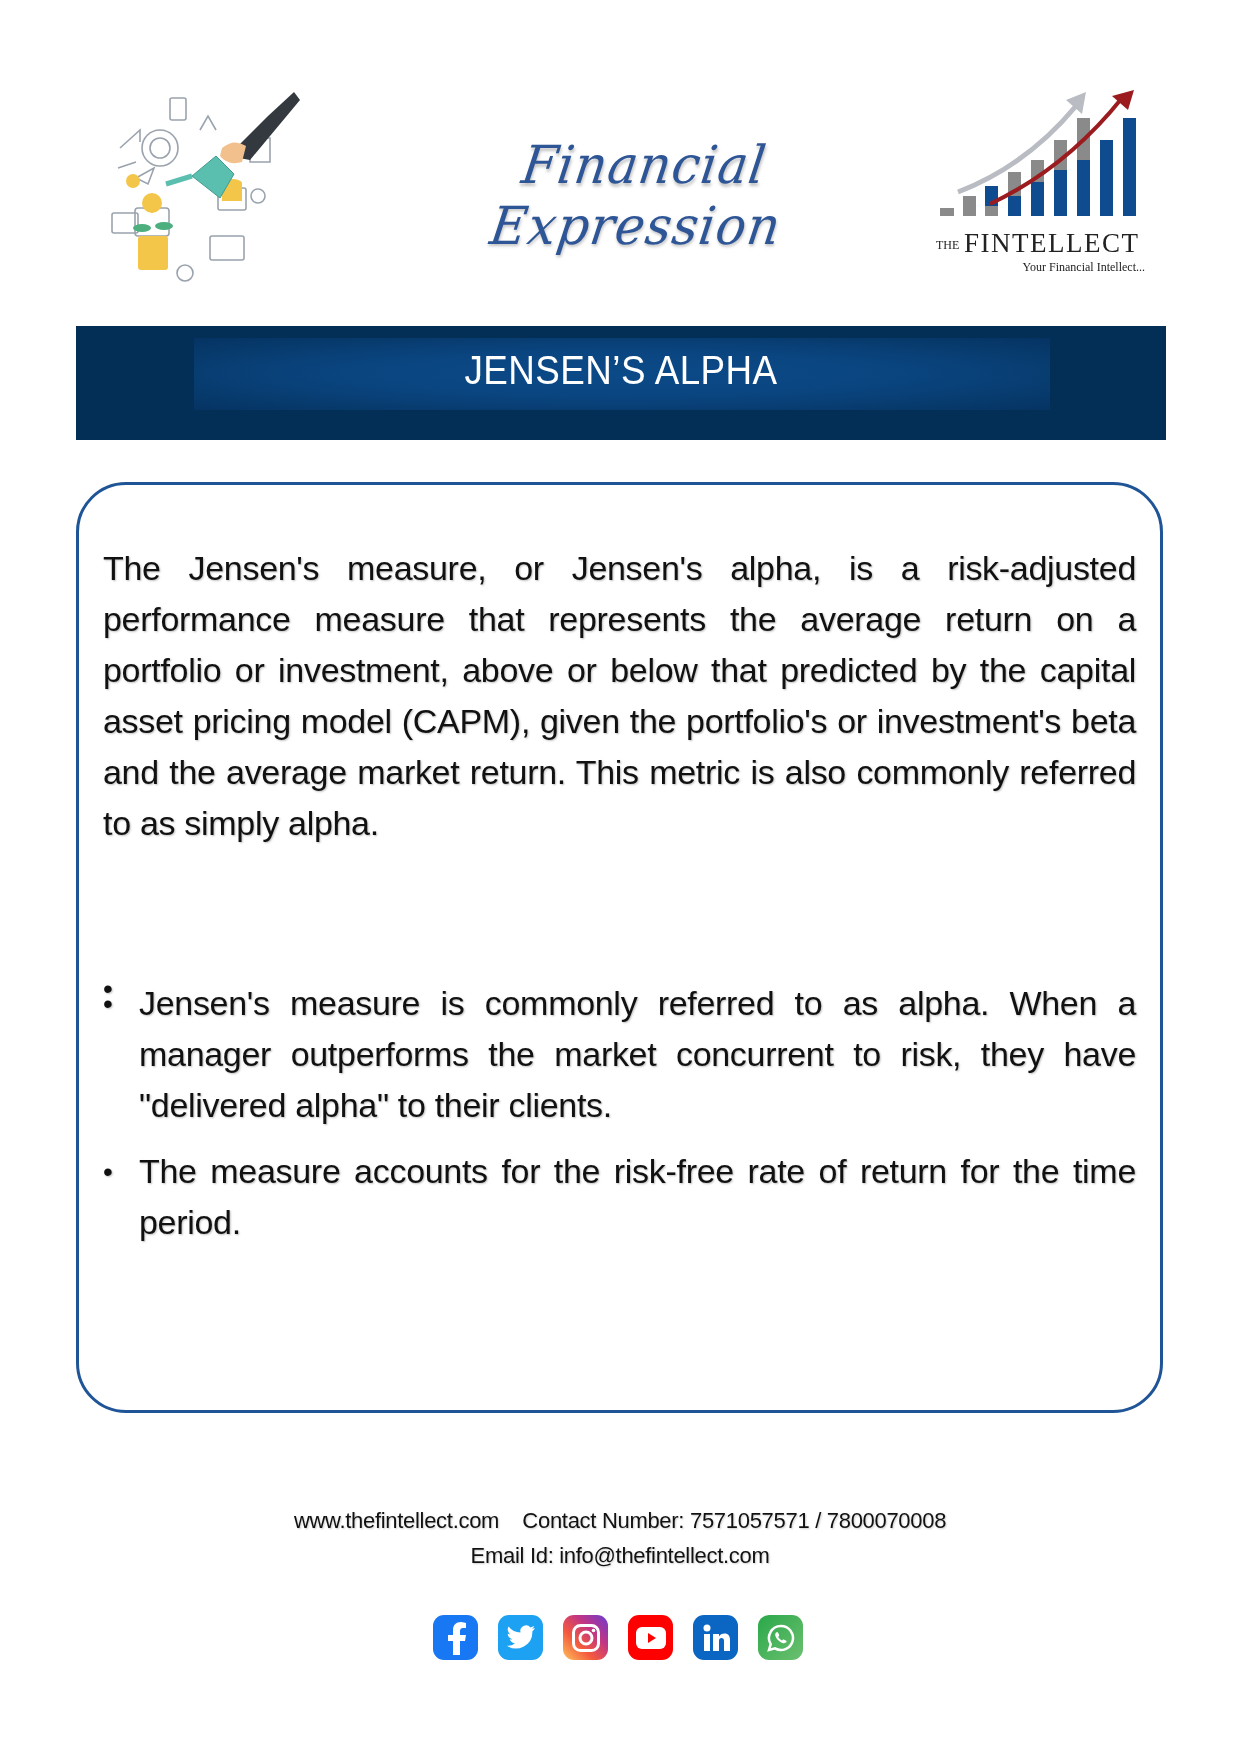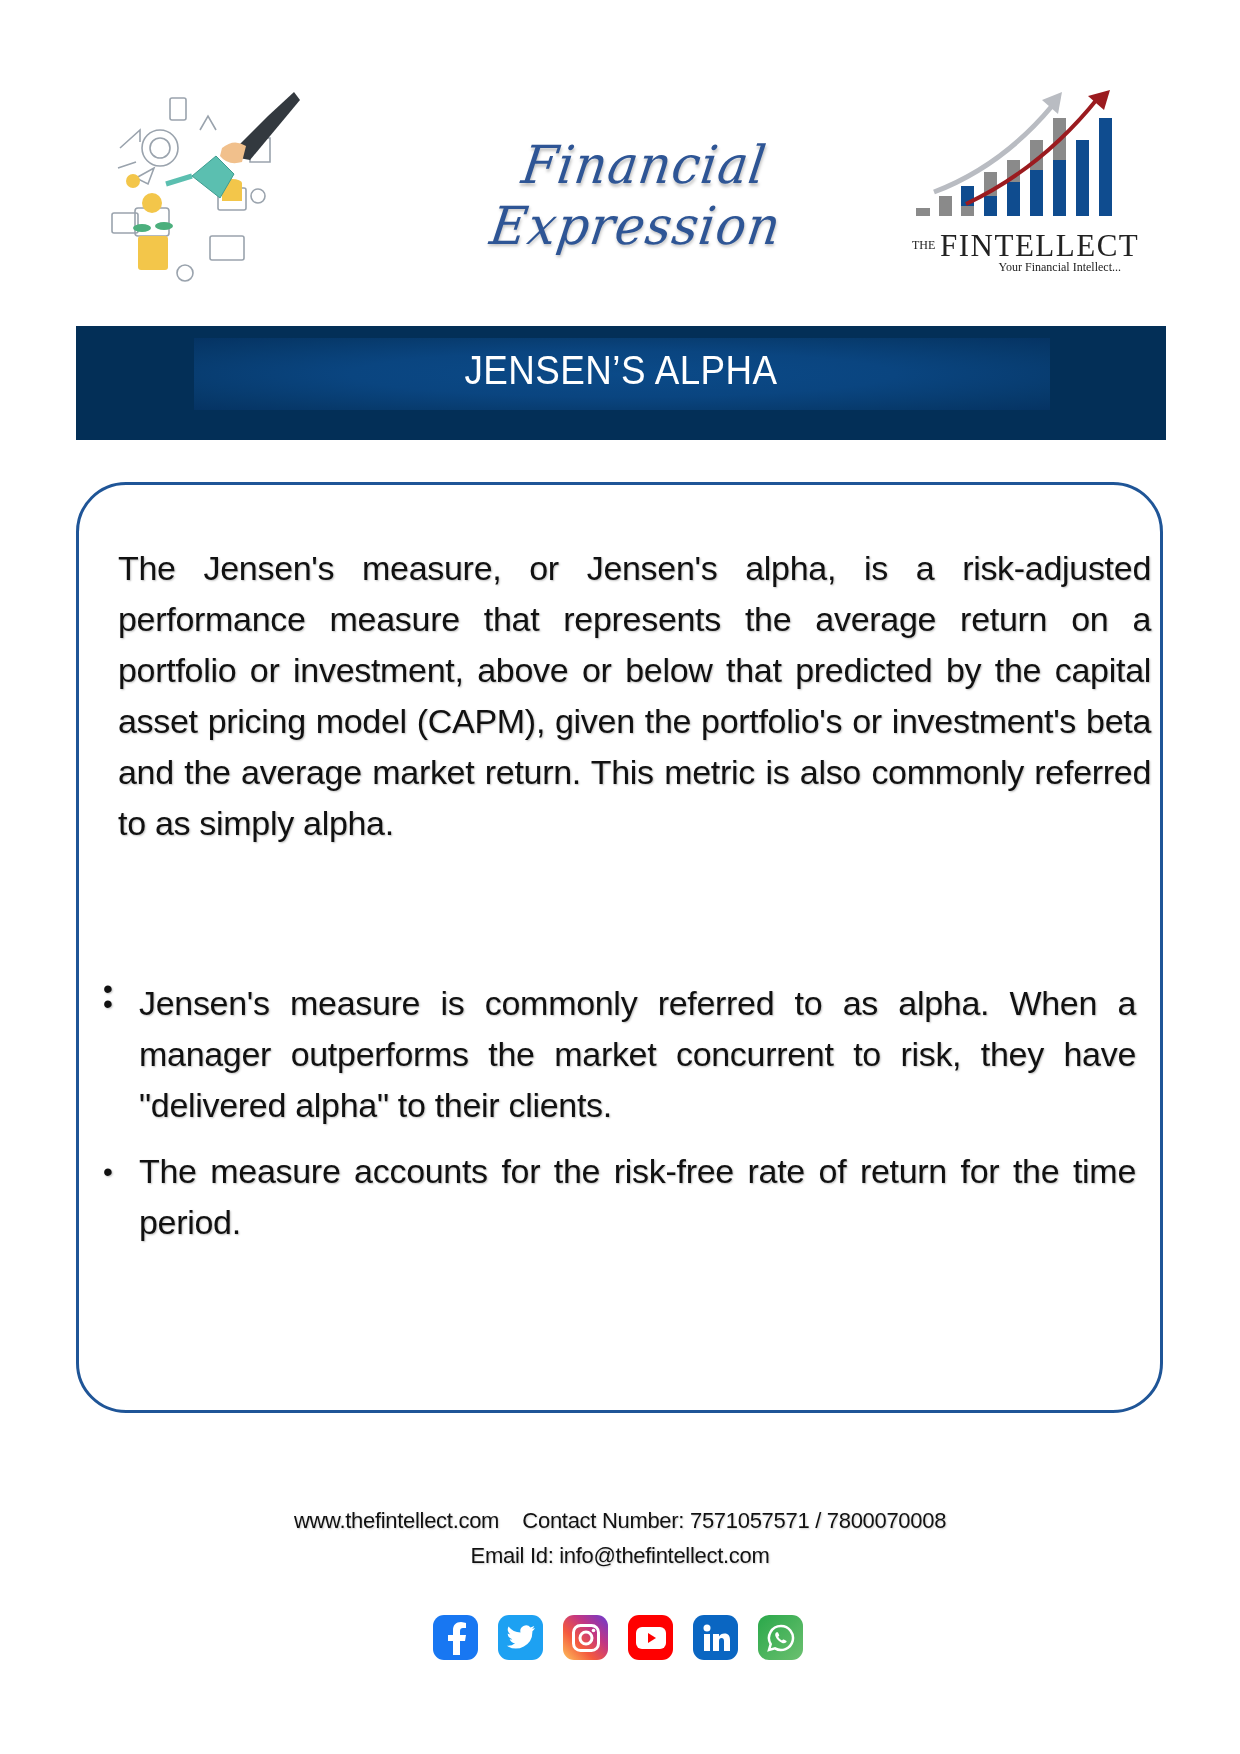--- a/index.html
+++ b/index.html
@@ -8,23 +8,23 @@
     font-family:"Liberation Sans", sans-serif; color:#111;
   }
   
   .hdr-illus { position:absolute; left:100px; top:78px; width:200px; height:210px; }
   .brand-title {
     position:absolute; left:420px; top:138px; width:440px; text-align:center;
     font-family:"DejaVu Serif", serif; font-style:italic; font-size:50px; color:#2e5595;
     letter-spacing:1px; text-shadow:1px 2px 3px rgba(0,0,0,0.25);
     transform:skewX(-8deg) scaleY(1.05);
   }
-  .logo { position:absolute; left:912px; top:88px; width:215px; height:190px; }
+  .logo { position:absolute; left:936px; top:88px; width:215px; height:190px; }
   .logo-the { position:absolute; left:0; top:150px; font-family:"Liberation Serif", serif; font-size:12px; color:#222; }
-  .logo-name { position:absolute; left:28px; top:140px; font-family:"Liberation Serif", serif; font-size:31px; letter-spacing:1.5px; color:#222; }
+  .logo-name { position:absolute; left:28px; top:140px; font-family:"Liberation Serif", serif; font-size:27px; letter-spacing:1.5px; color:#222; }
   .logo-tag { position:absolute; right:6px; top:172px; font-family:"Liberation Serif", serif; font-size:12px; color:#222; }
 
   
   .banner {
     position:absolute; left:76px; top:326px; width:1090px; height:114px;
     background:#032f57;
   }
   .banner-glow {
     position:absolute; left:118px; top:12px; width:856px; height:72px;
     background:radial-gradient(ellipse at center, #0b4a88 0%, #0a4580 45%, #073a6c 80%, #053363 100%);
@@ -35,21 +35,21 @@
   }
 
   
   .card {
     position:absolute; left:76px; top:482px; width:1081px; height:925px;
     border:3px solid #1f5597; border-radius:50px; background:#fff;
   }
   .para {
     position:absolute; left:24px; top:24px; width:1033px;
     font-size:34px; line-height:51px; text-align:justify; color:#111;
-    text-shadow:1px 1px 2px rgba(0,0,0,0.25); letter-spacing:-0.3px;margin-left:15px;
+    text-shadow:1px 1px 2px rgba(0,0,0,0.25); letter-spacing:-0.3px;
   }
   .kt-title {
     position:absolute; left:24px; top:419px; font-size:32px; color:#2e5595;
     text-shadow:1px 1px 2px rgba(0,0,0,0.2); letter-spacing:-0.5px;
   }
   .bullets {
     position:absolute; left:24px; top:478px; width:1033px; margin:0; padding:0; list-style:none;
   }
   .bullets li {
     position:relative; padding-left:36px; font-size:34px; line-height:51px; text-align:justify;

